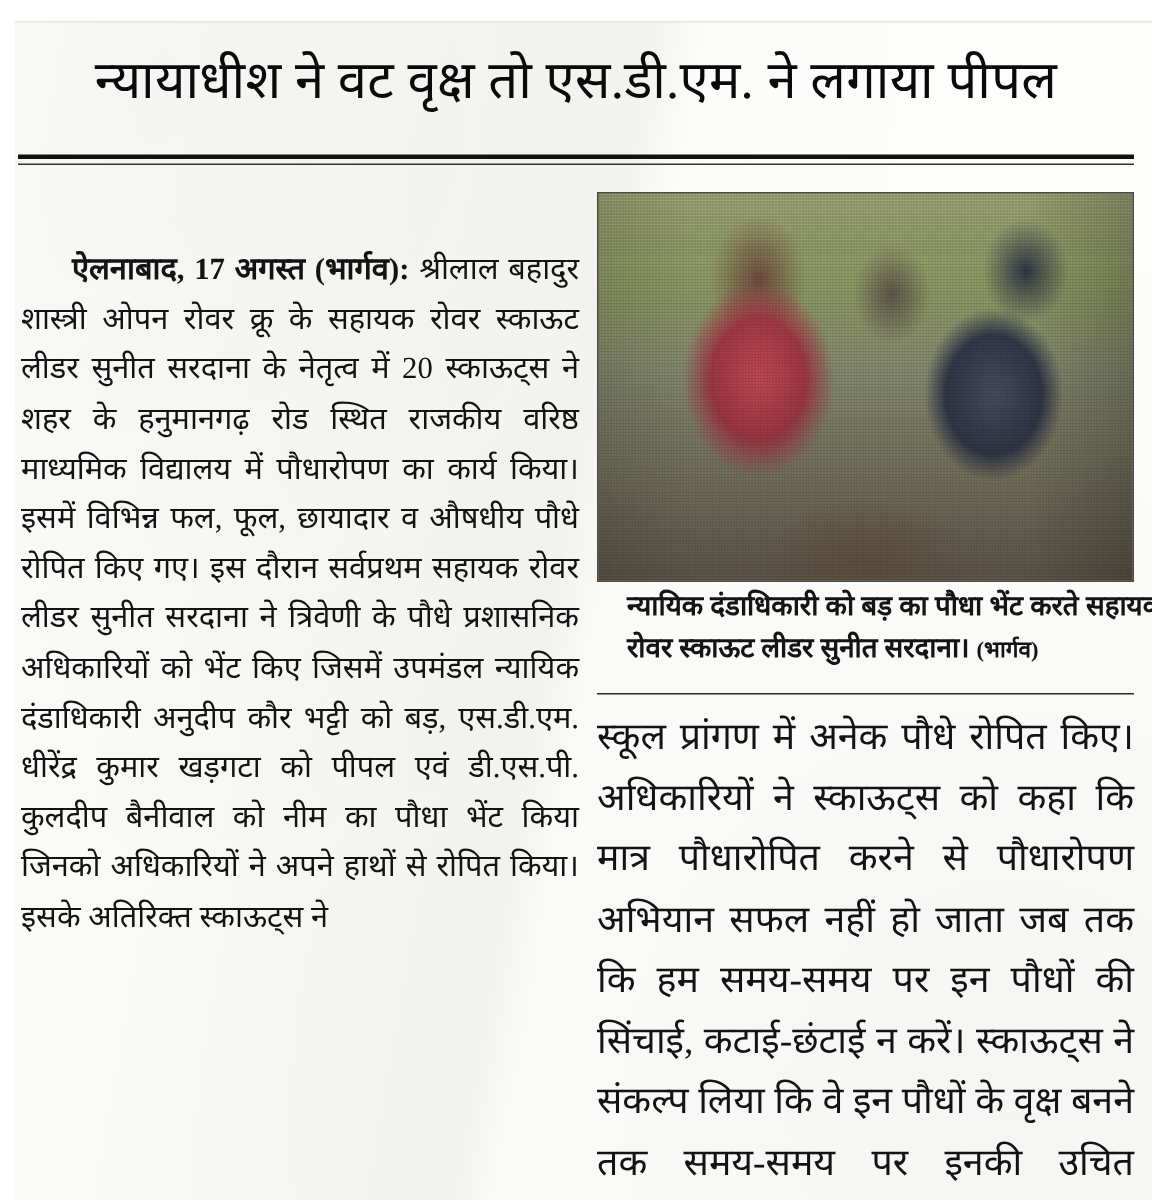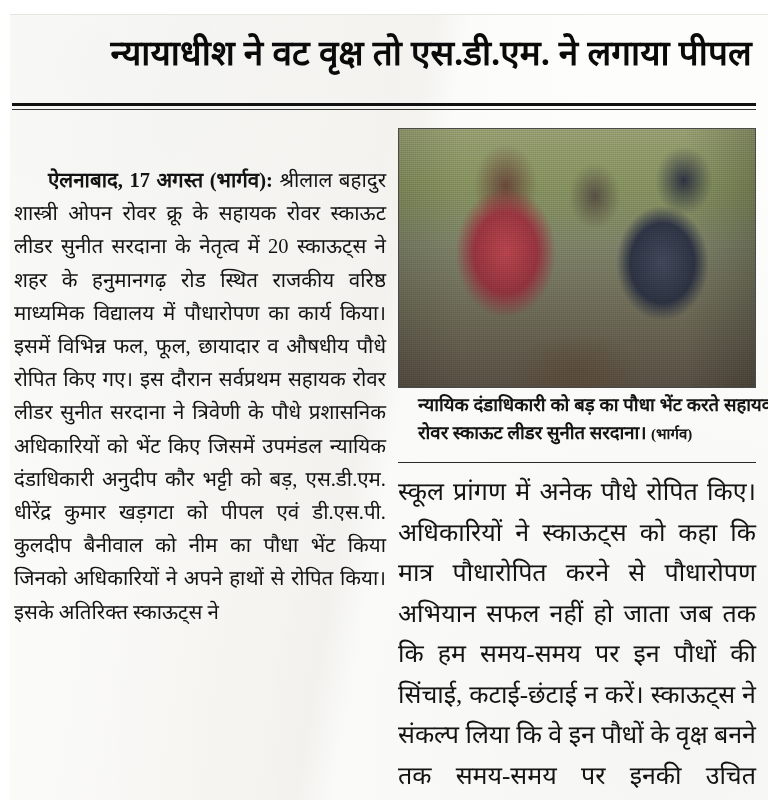--- a/index.html
+++ b/index.html
@@ -43,26 +43,26 @@
     top: 0; bottom: 0; left: 0;
     width: 10px;
     background: #ffffff;
   }
   .headline {
     position: absolute;
     top: 34px;
     left: 16px;
     width: 736px;
     font-family: "Liberation Serif", serif;
-    font-weight: bold;
+    font-weight: normal;
     font-size: 35px;
     line-height: 1.12;
     letter-spacing: 0.2px;
     color: #0a0a0a;
-    text-align: right;
+    text-align: center;
     white-space: nowrap;
   }
   .rule {
     position: absolute;
     top: 103px;
     left: 12px;
     width: 744px;
     height: 3px;
     background: #111;
   }

